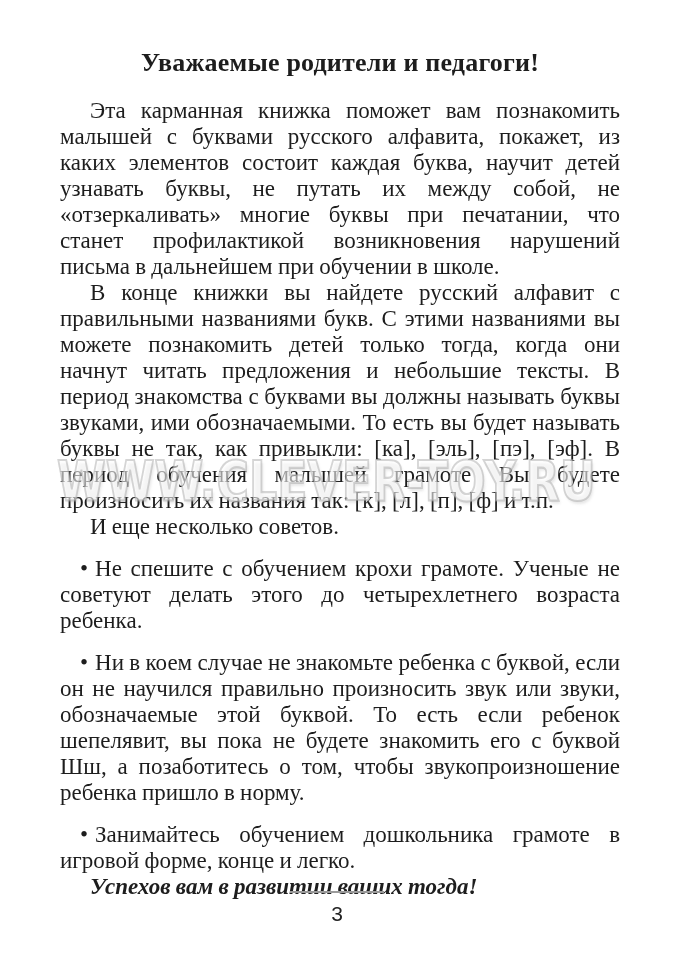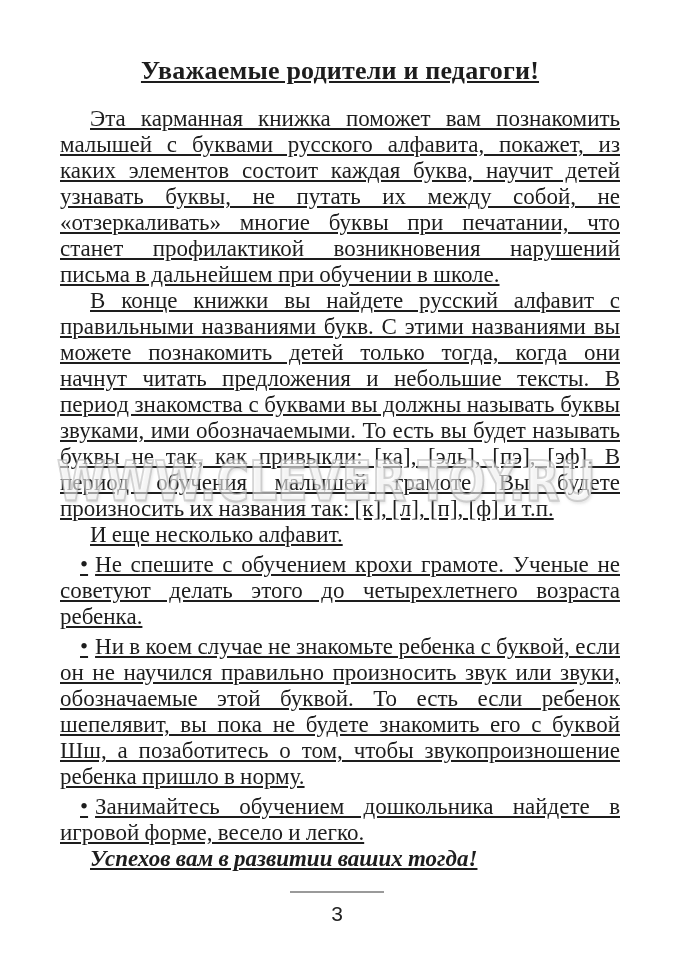--- a/index.html
+++ b/index.html
@@ -14,44 +14,43 @@
     color: #1d1d1d;
   }
   .page {
     position: absolute;
     inset: 0;
     background: #ffffff;
   }
   .content {
     position: absolute;
     left: 60px;
-    top: 56px;
+    top: 48px;
     width: 560px;
-    text-decoration: underline;
   }
   .title {
     font-size: 26px;
     font-weight: 700;
     text-align: center;
     margin: 0 0 20px 0;
     letter-spacing: 0.2px;
   }
   p.body {
     font-size: 23px;
     line-height: 26px;
     text-align: justify;
     text-indent: 30px;
     margin: 0;
     word-spacing: -0.5px;
     hyphens: auto;
     -webkit-hyphens: auto;
   }
   p.bullet {
     text-indent: 20px;
-    margin-top: 4px;
+    margin-top: 16px;
   }
   .bullet .marker {
     margin-right: 7px;
   }
   .closing {
     margin-top: 9px;
     font-size: 21.5px;
     font-weight: 700;
     font-style: italic;
     text-align: center;
@@ -101,33 +100,33 @@
   <div class="watermark">WWW.CLEVER-TOY.RU</div>
 
   <div class="content">
 
     <h1 class="title">Уважаемые родители и педагоги!</h1>
 
     <p class="body">Эта карманная книжка поможет вам познакомить малышей с буквами русского алфавита, покажет, из каких элементов состоит каждая буква, научит детей узнавать буквы, не путать их между собой, не «отзеркаливать» многие буквы при печатании, что станет профилактикой возникновения нарушений письма в дальнейшем при обучении в школе.</p>
 
     <p class="body">В конце книжки вы найдете русский алфавит с правильными названиями букв. С этими названиями вы можете познакомить детей только тогда, когда они начнут читать предложения и небольшие тексты. В период знакомства с буквами вы должны называть буквы звуками, ими обозначаемыми. То есть вы будет называть буквы не так, как привыкли: [ка], [эль], [пэ], [эф]. В период обучения малышей грамоте Вы будете произносить их названия так: [к], [л], [п], [ф] и т.п.</p>
 
-    <p class="body">И еще несколько алфавит.</p>
+    <p class="body">И еще несколько советов.</p>
 
     <p class="body bullet">
       <span class="marker">•</span><span>Не спешите с обучением крохи грамоте. Ученые не советуют делать этого до четырехлетнего возраста ребенка.</span>
     </p>
 
 
     <p class="body bullet">
       <span class="marker">•</span><span>Ни в коем случае не знакомьте ребенка с буквой, если он не научился правильно произносить звук или звуки, обозначаемые этой буквой. То есть если ребенок шепелявит, вы пока не будете знакомить его с буквой Шш, а позаботитесь о том, чтобы звукопроизношение ребенка пришло в норму.</span>
     </p>
 
     <p class="body bullet">
-      <span class="marker">•</span><span>Занимайтесь обучением дошкольника найдете в игровой форме, весело и легко.</span>
+      <span class="marker">•</span><span>Занимайтесь обучением дошкольника грамоте в игровой форме, конце и легко.</span>
     </p>
 
     <p class="body closing">Успехов вам в развитии ваших тогда!</p>
 
   </div>
 
   <div class="footer-rule"></div>
 
   <div class="page-number">3</div>
 

